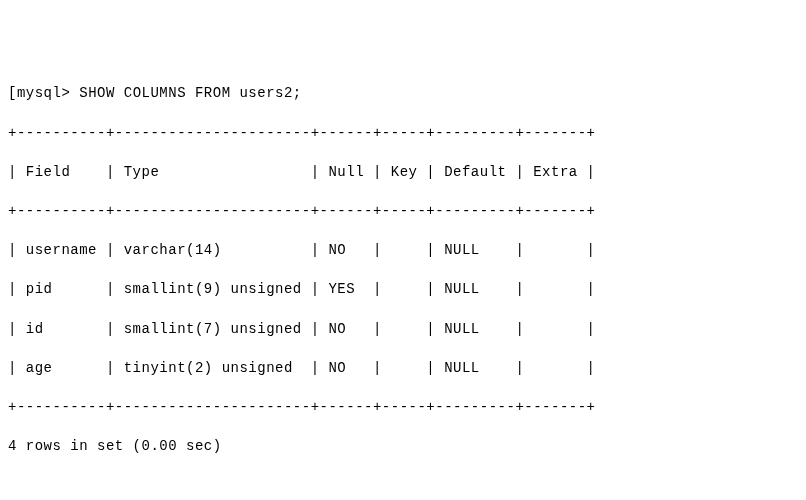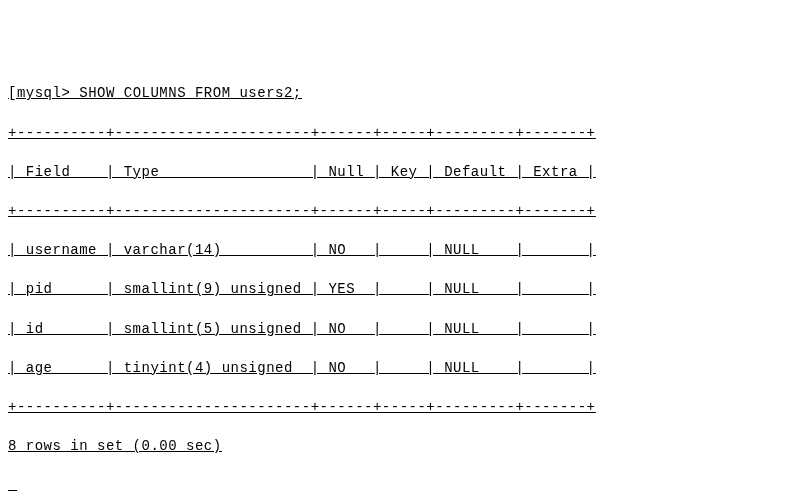--- a/index.html
+++ b/index.html
@@ -1,19 +1,18 @@
 <!DOCTYPE html>
 <html><head>
   <meta charset="utf-8">
   <style>
     * {
       margin: 0;
       padding: 0;
       box-sizing: border-box;
-      text-decoration: underline;
     }
     body {
       background: #ffffff;
       font-family: "Menlo", "Monaco", "Courier New", monospace;
       font-size: 14px;
       line-height: 1.4;
       color: #000000;
       padding: 6px 8px;
       white-space: pre;
       letter-spacing: 0.5px;
@@ -29,24 +28,24 @@
 <body>
 
 
 
 <span class="line"><span class="prompt-bracket">[</span><span>mysql&gt;</span> <span>SHOW COLUMNS FROM users2;</span></span>
 <span class="line">+----------+----------------------+------+-----+---------+-------+</span>
 <span class="line">| Field    | Type                 | Null | Key | Default | Extra |</span>
 <span class="line">+----------+----------------------+------+-----+---------+-------+</span>
 <span class="line">| username | varchar(14)          | NO   |     | NULL    |       |</span>
 <span class="line">| pid      | smallint(9) unsigned | YES  |     | NULL    |       |</span>
-<span class="line">| id       | smallint(5) unsigned | NO   |     | NULL    |       |</span>
-<span class="line">| age      | tinyint(4) unsigned  | NO   |     | NULL    |       |</span>
+<span class="line">| id       | smallint(7) unsigned | NO   |     | NULL    |       |</span>
+<span class="line">| age      | tinyint(2) unsigned  | NO   |     | NULL    |       |</span>
 <span class="line">+----------+----------------------+------+-----+---------+-------+</span>
-<span class="line">8 rows in set (0.00 sec)</span>
+<span class="line">4 rows in set (0.00 sec)</span>
 <span class="line"> </span>
 
 
 
 
 
 
 
 
 

